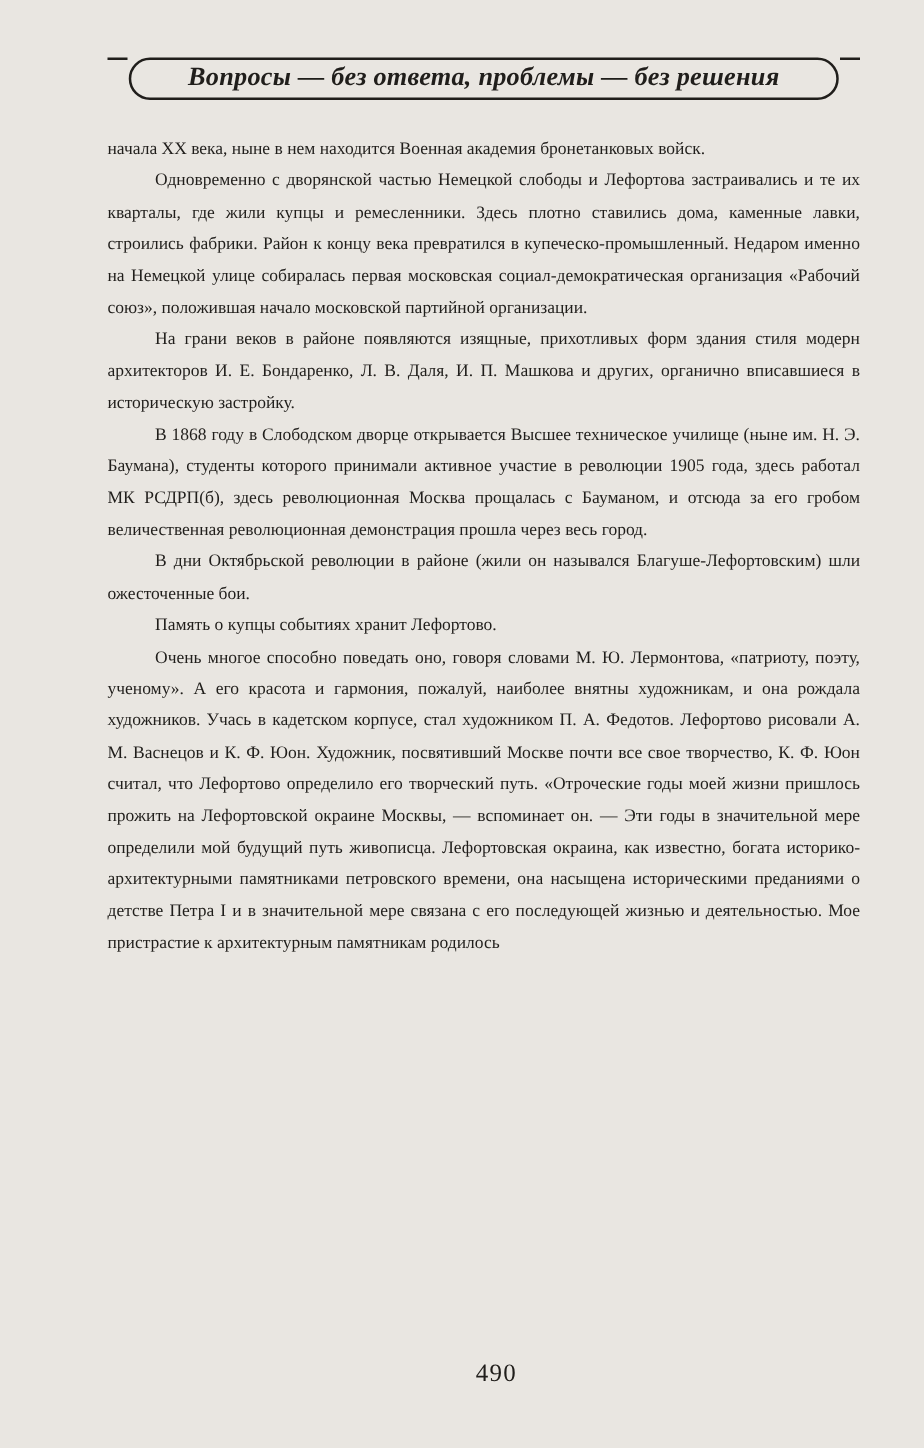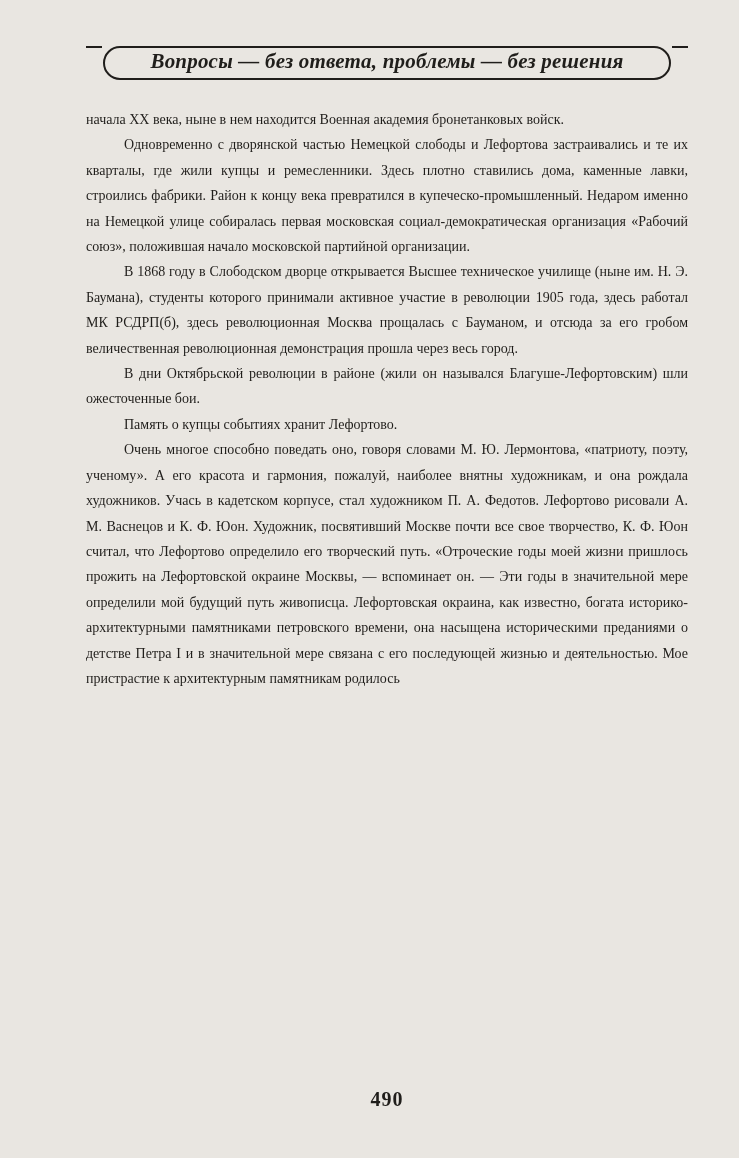--- a/index.html
+++ b/index.html
@@ -53,43 +53,43 @@
   }
   .body-text p {
     margin: 0;
     text-indent: 38px;
   }
   .body-text p.no-indent {
     text-indent: 0;
   }
   .page-number {
     position: absolute;
-    left: 86px;
+    left: 96px;
     width: 602px;
     top: 1088px;
     text-align: center;
     font-size: 20px;
     letter-spacing: 1px;
-    font-weight: bold;
   }
 </style>
 </head>
 <body>
 
 <div class="page">
 
   <div class="header-rule">
     <span class="rule-line"></span>
     <span class="header-oval">Вопросы — без ответа, проблемы — без решения</span>
     <span class="rule-line"></span>
   </div>
 
   <div class="body-text">
     <p class="no-indent">начала XX века, ныне в нем находится Военная академия бронетанковых войск.</p>
     <p>Одновременно с дворянской частью Немецкой слободы и Лефортова застраивались и те их кварталы, где жили купцы и ремесленники. Здесь плотно ставились дома, каменные лавки, строились фабрики. Район к концу века превратился в купеческо-промышленный. Недаром именно на Немецкой улице собиралась первая московская социал-демократическая организация «Рабочий союз», положившая начало московской партийной организации.</p>
+    <p>На грани веков в районе появляются изящные, прихотливых форм здания стиля модерн архитекторов И. Е. Бондаренко, Л. В. Даля, И. П. Машкова и других, органично вписавшиеся в историческую застройку.</p>
     <p>В 1868 году в Слободском дворце открывается Высшее техническое училище (ныне им. Н. Э. Баумана), студенты которого принимали активное участие в революции 1905 года, здесь работал МК РСДРП(б), здесь революционная Москва прощалась с Бауманом, и отсюда за его гробом величественная революционная демонстрация прошла через весь город.</p>
     <p>В дни Октябрьской революции в районе (жили он назывался Благуше-Лефортовским) шли ожесточенные бои.</p>
     <p>Память о купцы событиях хранит Лефортово.</p>
     <p>Очень многое способно поведать оно, говоря словами М. Ю. Лермонтова, «патриоту, поэту, ученому». А его красота и гармония, пожалуй, наиболее внятны художникам, и она рождала художников. Учась в кадетском корпусе, стал художником П. А. Федотов. Лефортово рисовали А. М. Васнецов и К. Ф. Юон. Художник, посвятивший Москве почти все свое творчество, К. Ф. Юон считал, что Лефортово определило его творческий путь. «Отроческие годы моей жизни пришлось прожить на Лефортовской окраине Москвы, — вспоминает он. — Эти годы в значительной мере определили мой будущий путь живописца. Лефортовская окраина, как известно, богата историко-архитектурными памятниками петровского времени, она насыщена историческими преданиями о детстве Петра I и в значительной мере связана с его последующей жизнью и деятельностью. Мое пристрастие к архитектурным памятникам родилось</p>
   </div>
 
 </div>
 
 <div class="page-number">490</div>
 

